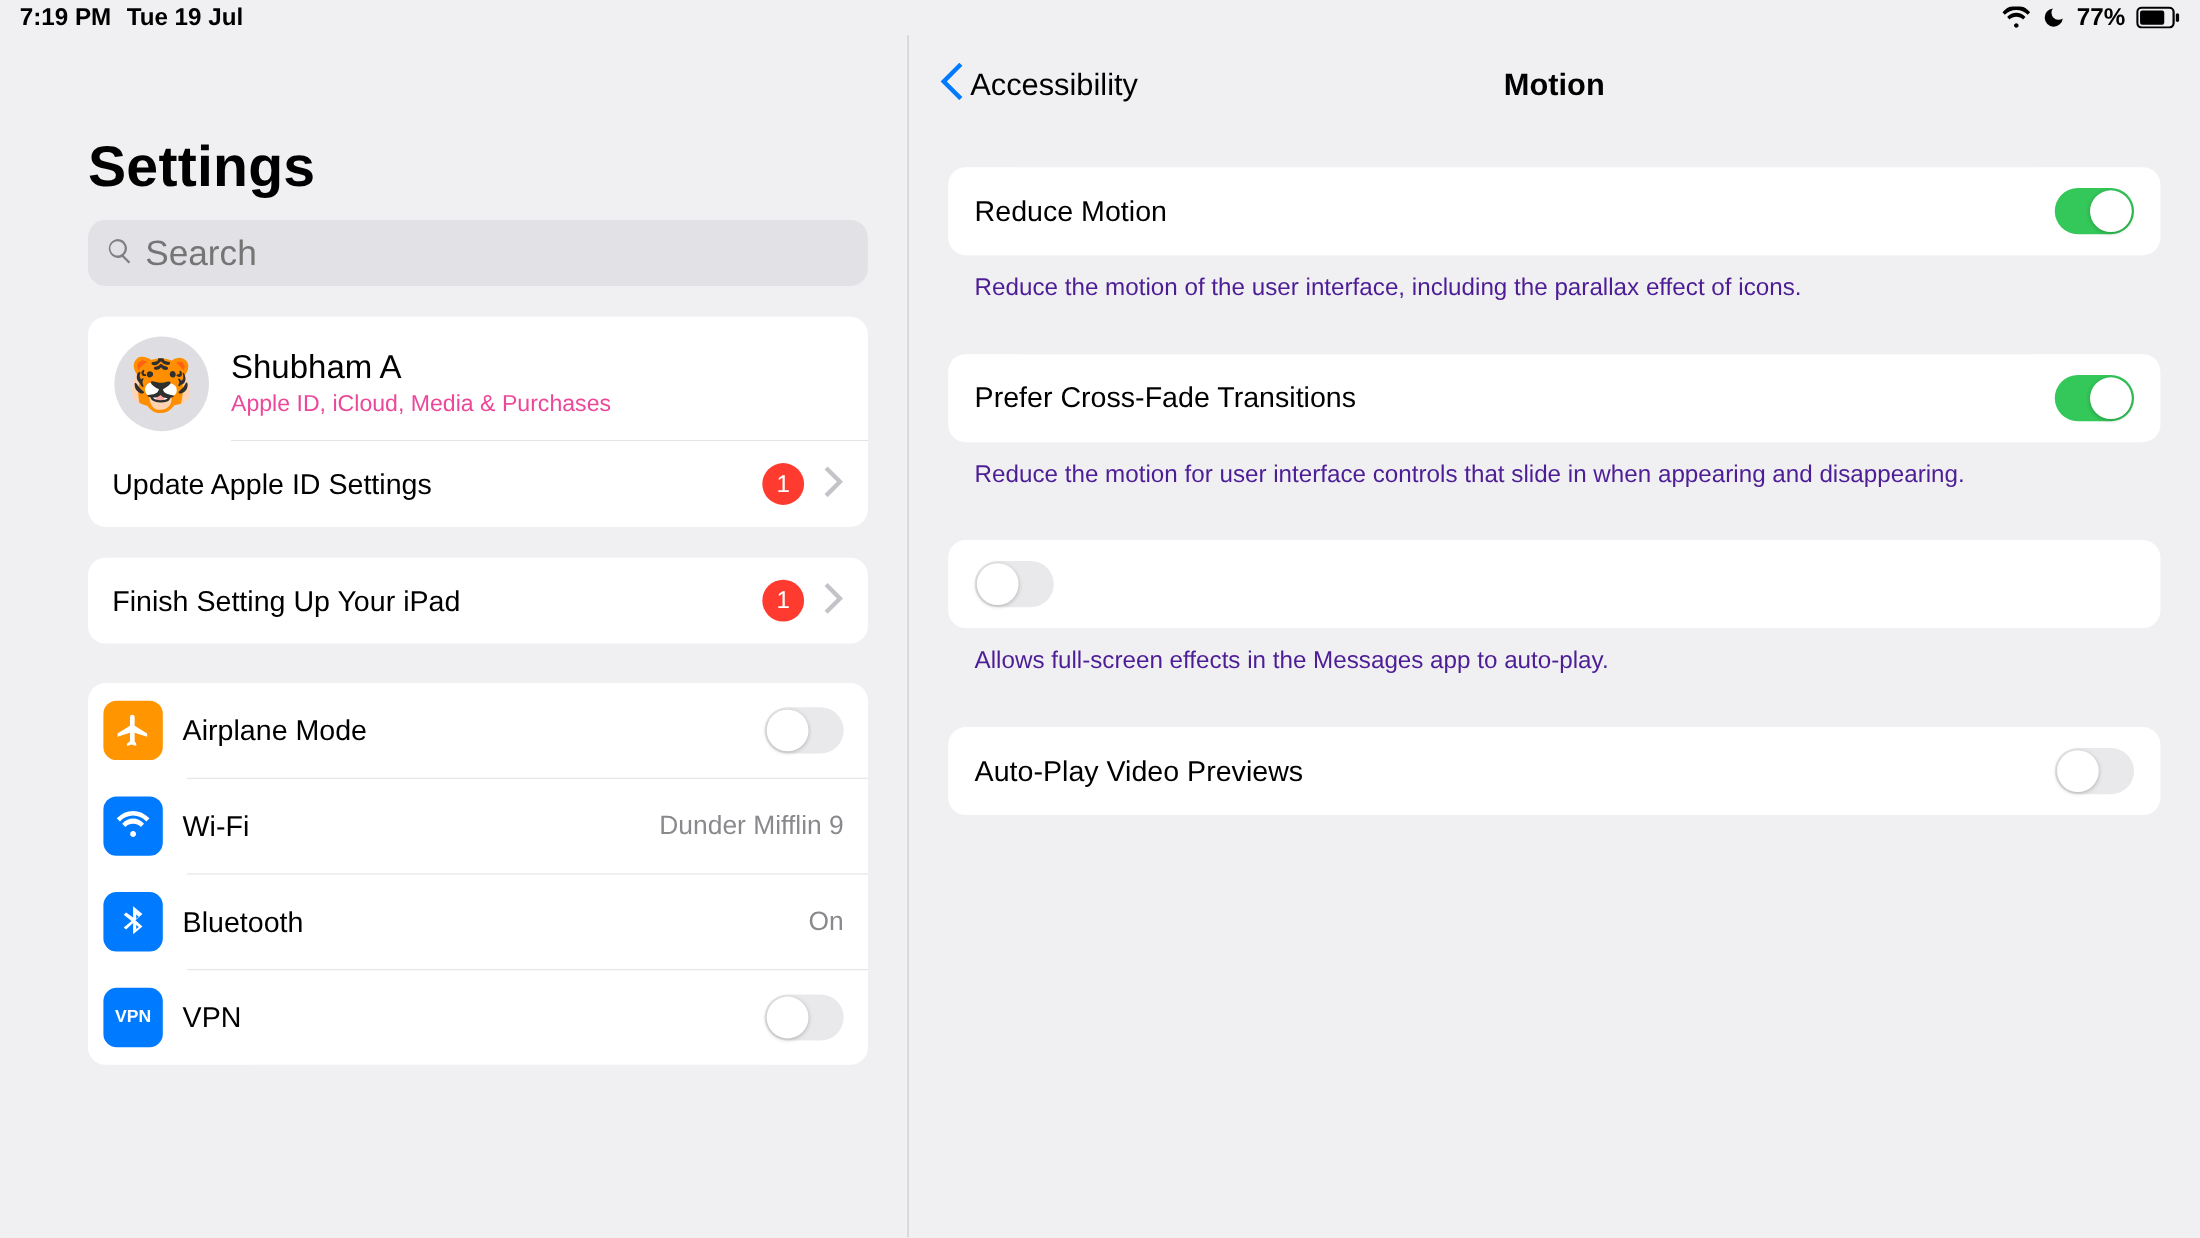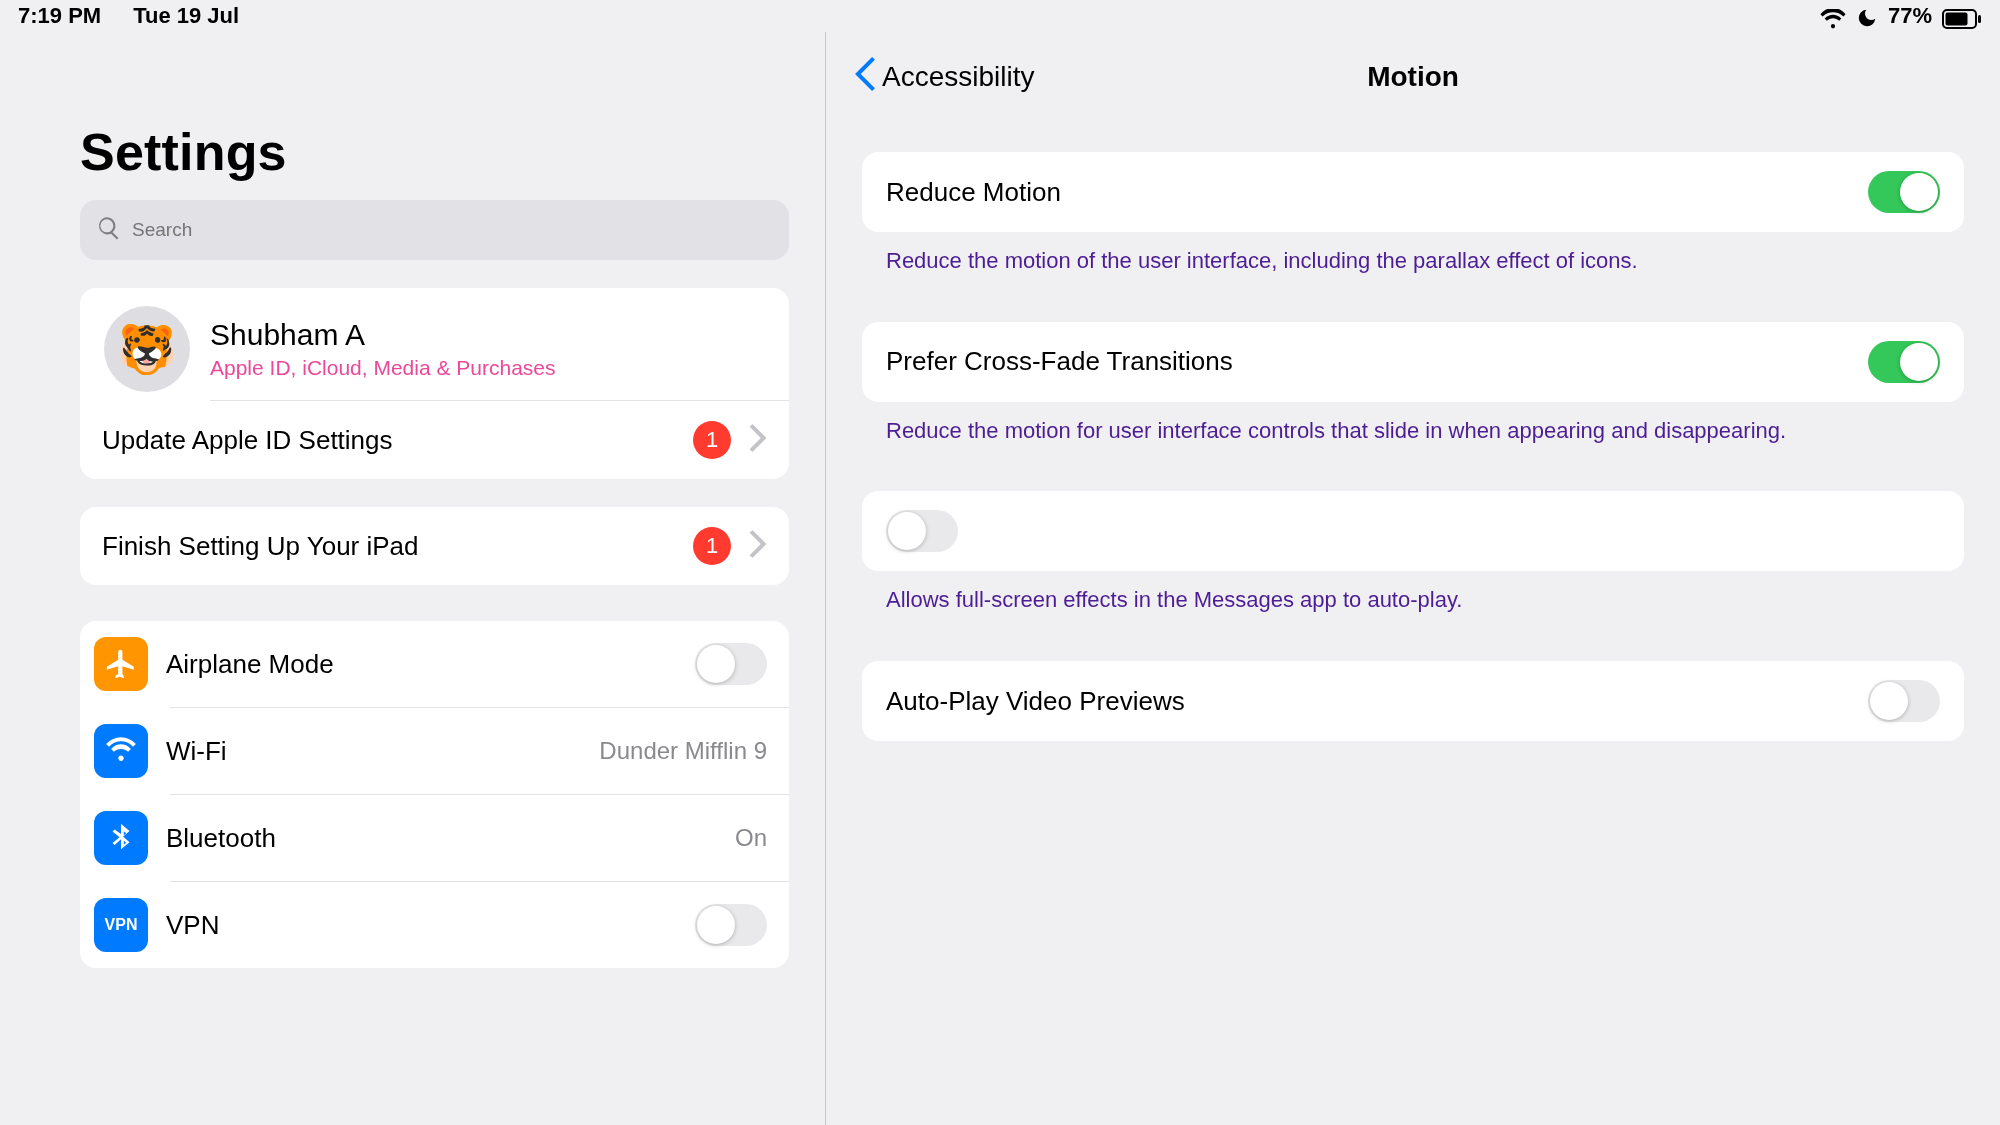--- a/index.html
+++ b/index.html
@@ -1,36 +1,36 @@
 <!DOCTYPE html>
 <html><head>
 <meta charset="utf-8">
 <style>
   * { box-sizing: border-box; margin: 0; padding: 0; }
   html, body { width: 2000px; height: 1125px; font-family: -apple-system, "Helvetica Neue", Helvetica, Arial, sans-serif; background: #f0f0f2; color: #000; overflow: hidden; }
   .root { width: 2000px; height: 1125px; position: relative; display: flex; flex-direction: column; }
 
   
   .status-bar { height: 32px; display: flex; justify-content: space-between; align-items: center; padding: 0 18px; font-size: 22px; font-weight: 600; }
-  .status-left { display:flex; gap: 32px; align-items:center;}
-  .status-right { display:flex; gap: 10px; align-items:flex-end; }
+  .status-left { display:flex; gap: 14px; align-items:center;}
+  .status-right { display:flex; gap: 10px; align-items:center; }
   .status-right svg { display:block; }
   .battery-shell { display:flex; align-items:center; gap:4px; }
 
   
   .split { flex: 1; display: flex; min-height: 0; }
   .sidebar { width: 782px; border-right: 1px solid #c7c7cb; padding: 0 0 0 0; display:flex; flex-direction:column;margin-left:44px; }
   .detail { flex:1; display:flex; flex-direction:column; }
 
   
   .sidebar-inner { padding: 90px 36px 0 36px; }
   .sidebar h1 { font-size: 52px; font-weight: 700; letter-spacing: 0.2px; }
   .search { margin-top: 18px; display:flex; align-items:center; background:#e2e2e6; border-radius: 16px; height: 60px; padding: 0 16px; gap: 10px; }
   .search svg { fill:#7f7f84; }
-  .search input { flex:1; border:none; background:transparent; font-size:19px; color:#7f7f84; outline:none; }
+  .search input { flex:1; border:none; background:transparent; font-size:32px; color:#7f7f84; outline:none; }
 
   .card { background:#fff; border-radius: 16px; margin-top: 28px; }
   .card.tight { margin-top: 28px; }
 
   .account-row { display:flex; align-items:center; padding: 18px 20px 8px 24px; gap: 20px; }
   .avatar { width: 86px; height:86px; border-radius:50%; background:#dedee2; display:flex; align-items:center; justify-content:center; font-size:48px; }
   .account-text .name { font-size:30px; font-weight:500; }
   .account-text .sub { font-size:21px; color:#ec4899; margin-top:4px;}
   .sep-inset { height:1px; background:#e3e3e6; margin-left: 130px; }
 

